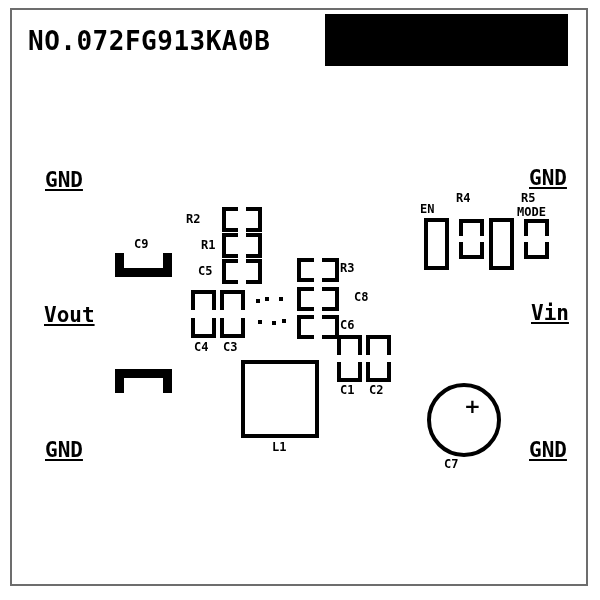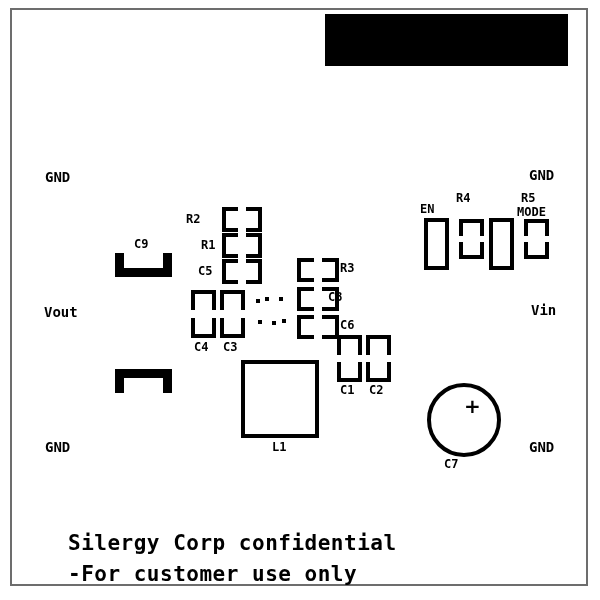--- a/index.html
+++ b/index.html
@@ -36,22 +36,23 @@
     font-family: "DejaVu Sans Mono", monospace;
     white-space: pre;
     line-height: 1;
   }
   .title {
     font-size: 26px;
     font-weight: bold;
     letter-spacing: 0.5px;
   }
   .rail {
-    font-size: 14px;
-    font-weight: bold;
+    font-size: 21px;
+    font-weight: bold;
+    text-decoration: underline;
   }
   .footer {
     font-size: 21px;
     font-weight: bold;
     letter-spacing: 0.5px;
   }
   .refdes {
     font-size: 12px;
     font-weight: bold;
     font-family: "DejaVu Sans Mono", monospace;
@@ -119,20 +120,21 @@
     background: #000000;
   }
 </style>
 </head>
 <body>
 
 <div id="board">
 
   <div class="frame"></div>
 
+  <div class="text title" style="left:28px; top:28px;">NO.072FG913KA0B</div>
 
   <div class="blackbar" style="left:325px; top:14px; width:243px; height:52px;"></div>
 
   <div class="text rail" style="left:45px; top:170px;">GND</div>
 
   <div class="text rail" style="left:529px; top:168px;">GND</div>
 
   <div class="text rail" style="left:45px; top:440px;">GND</div>
 
   <div class="text rail" style="left:529px; top:440px;">GND</div>
@@ -172,21 +174,21 @@
   <div class="dot" style="left:258px; top:320px;"></div>
   <div class="dot" style="left:272px; top:321px;"></div>
   <div class="dot" style="left:282px; top:319px;"></div>
 
   <div class="pad-brk left" style="left:297px; top:258px; width:17px; height:24px;"></div>
   <div class="pad-brk right" style="left:322px; top:258px; width:17px; height:24px;"></div>
   <div class="text refdes" style="left:340px; top:262px;">R3</div>
 
   <div class="pad-brk left" style="left:297px; top:287px; width:17px; height:24px;"></div>
   <div class="pad-brk right" style="left:322px; top:287px; width:17px; height:24px;"></div>
-  <div class="text refdes" style="left:328px; top:291px;">C8</div>
+  <div class="text refdes" style="left:354px; top:291px;">C8</div>
 
   <div class="pad-brk left" style="left:297px; top:315px; width:17px; height:24px;"></div>
   <div class="pad-brk right" style="left:322px; top:315px; width:17px; height:24px;"></div>
   <div class="text refdes" style="left:340px; top:319px;">C6</div>
 
   <div class="pad-brk up" style="left:337px; top:335px; width:25px; height:20px;"></div>
   <div class="pad-brk down" style="left:337px; top:362px; width:25px; height:20px;"></div>
   <div class="text refdes" style="left:340px; top:384px;">C1</div>
 
   <div class="pad-brk up" style="left:366px; top:335px; width:25px; height:20px;"></div>
@@ -207,16 +209,14 @@
   <div class="pad-brk down" style="left:459px; top:242px; width:25px; height:17px;"></div>
   <div class="text refdes" style="left:456px; top:192px;">R4</div>
 
   <div class="pad-box" style="left:489px; top:218px; width:25px; height:52px;"></div>
   <div class="text refdes" style="left:484px; top:206px;margin-left:33px;">MODE</div>
 
   <div class="pad-brk up" style="left:524px; top:219px; width:25px; height:17px;"></div>
   <div class="pad-brk down" style="left:524px; top:242px; width:25px; height:17px;"></div>
   <div class="text refdes" style="left:521px; top:192px;">R5</div>
 
-  <div class="text footer" style="left:68px; top:533px;">Silergy Corp confidential</div>
-  <div class="text footer" style="left:68px; top:564px;">-For customer use only</div>
 
 </div>
 
 </body></html>

